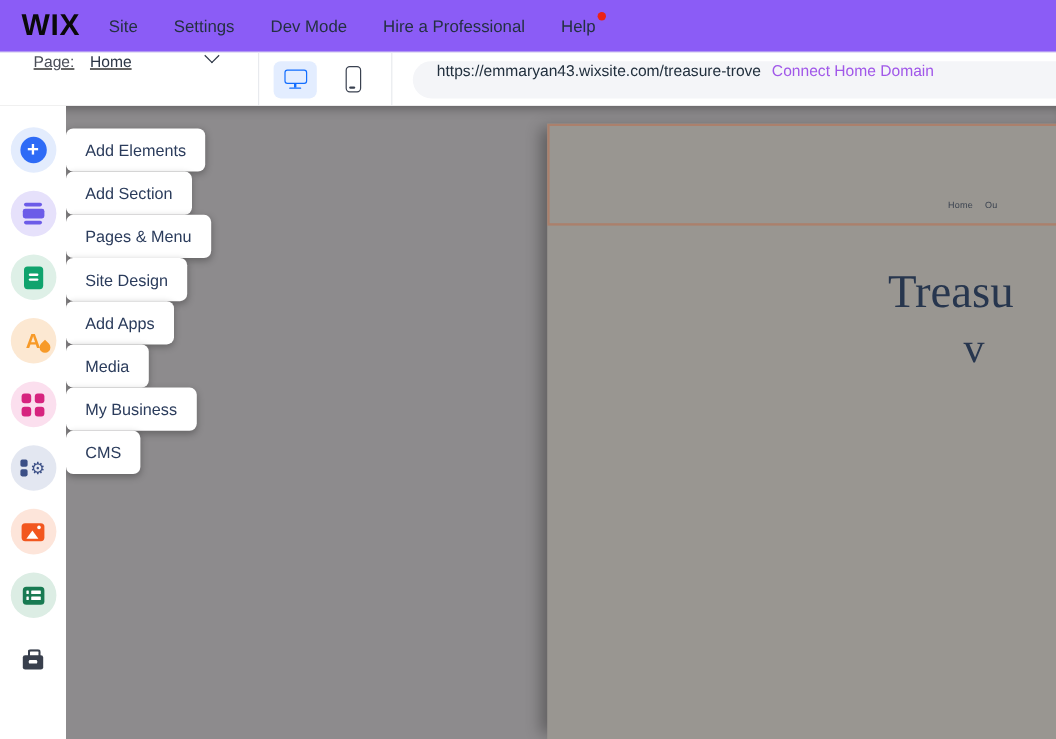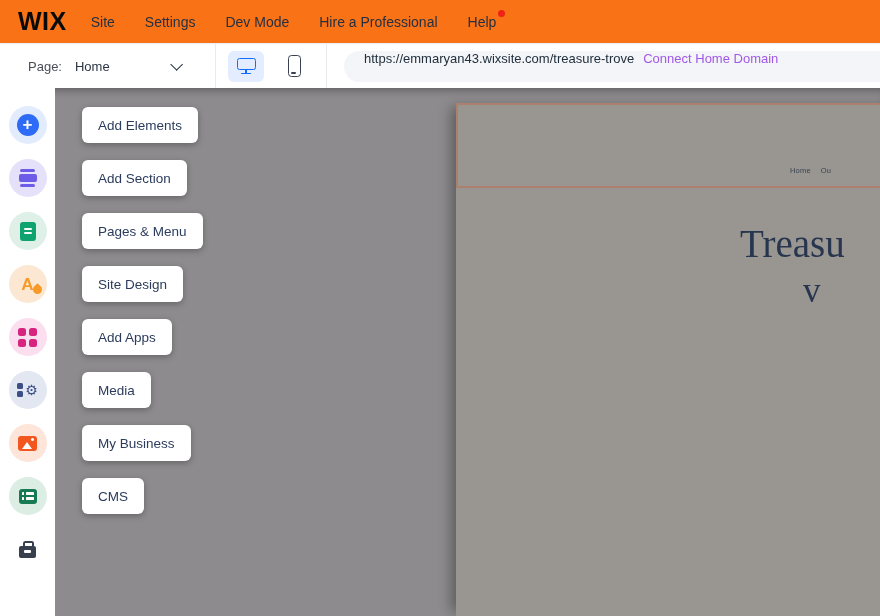--- a/index.html
+++ b/index.html
@@ -2,34 +2,34 @@
 <html><head>
 <meta charset="utf-8">
 <style>
   * { margin:0; padding:0; box-sizing:border-box; }
   html,body { width:880px; height:616px; overflow:hidden; background:#fff;
     font-family:"Liberation Sans", sans-serif; }
 
   .stage { position:relative; width:880px; height:616px; display:flex; flex-direction:column; }
 
   
-  .topbar { height:44px; background:#f97316; display:flex; align-items:center;
+  .topbar { height:44px; background:#8b5cf6; display:flex; align-items:center;
     border-bottom:1px solid #eef0f3; flex:0 0 auto; position:relative; z-index:5; }
   .logo { font-weight:800; font-size:25px; letter-spacing:0.5px; color:#0a0a0a;
     margin-left:18px; margin-right:24px; }
   .topnav { display:flex; align-items:center; gap:30px; }
   .topnav .item { font-size:14px; color:#243041; cursor:pointer; position:relative; }
   .notif-dot { position:absolute; top:-4px; right:-9px; width:7px; height:7px;
     border-radius:50%; background:#ed2215; }
 
   
   .pagebar { height:44px; background:#fff; display:flex; align-items:stretch; flex:0 0 auto;
     position:relative; z-index:5; }
-  .page-select { display:flex; align-items:center; width:215px; padding-left:28px;
-    cursor:pointer; }
+  .page-select { display:flex; width:215px; padding-left:28px;
+    cursor:pointer;text-decoration:underline; }
   .page-label { font-size:13px; color:#4a4e58; margin-right:13px; }
   .page-value { font-size:13px; color:#2b3545; }
   .chev { margin-left:auto; margin-right:36px; width:9px; height:9px;
     border-right:1.6px solid #2b3545; border-bottom:1.6px solid #2b3545;
     transform:rotate(45deg) translateY(-3px); }
   .vdiv { width:1px; background:#e8eaee; }
   .device-group { display:flex; align-items:center; gap:12px; padding:0 14px 0 12px; }
   .dev-btn { width:36px; height:31px; border-radius:6px; display:flex; align-items:center;
     justify-content:center; cursor:pointer; }
   .dev-btn.active { background:#e3edff; }
@@ -94,22 +94,22 @@
   .ic-cms .cell { width:3px; height:3px; background:#fff; border-radius:0.5px; }
   .ic-cms .bar { width:8px; height:3px; background:#fff; border-radius:0.5px; }
   .ic-case { position:relative; width:17px; height:12px; background:#39404d;
     border-radius:2px; margin-top:5px; }
   .ic-case::before { content:''; position:absolute; top:-4.5px; left:4px; width:7px;
     height:5px; border:2px solid #39404d; border-bottom:none; border-radius:2.5px 2.5px 0 0; }
   .ic-case::after { content:''; position:absolute; top:4.5px; left:5px; width:7px;
     height:2.6px; background:#fff; border-radius:1px; }
 
   
-  .tools { position:absolute; left:82px; top:19px; display:flex; flex-direction:column;
-    align-items:flex-start; gap:17px; z-index:2; }
+  .tools { position:absolute; left:55px; top:19px; display:flex; flex-direction:column;
+    align-items:flex-start; gap:0; z-index:2; }
   .tool-btn { height:36px; background:#fff; border:none; border-radius:6px;
     padding:0 16px; font-family:"Liberation Sans", sans-serif; font-size:13.5px;
     font-weight:500; color:#2b3c5c; box-shadow:0 2px 6px rgba(0,0,0,0.28);
     cursor:pointer; display:flex; align-items:center; white-space:nowrap; }
 
   
   .site { position:absolute; left:456px; top:15px; width:500px; height:513px;
     background:#999691; box-shadow:-9px 0 12px -4px rgba(0,0,0,0.33); overflow:hidden; }
   .site-header { position:absolute; left:0; top:0; width:100%; height:85px;
     border:2px solid #ab806c; }

